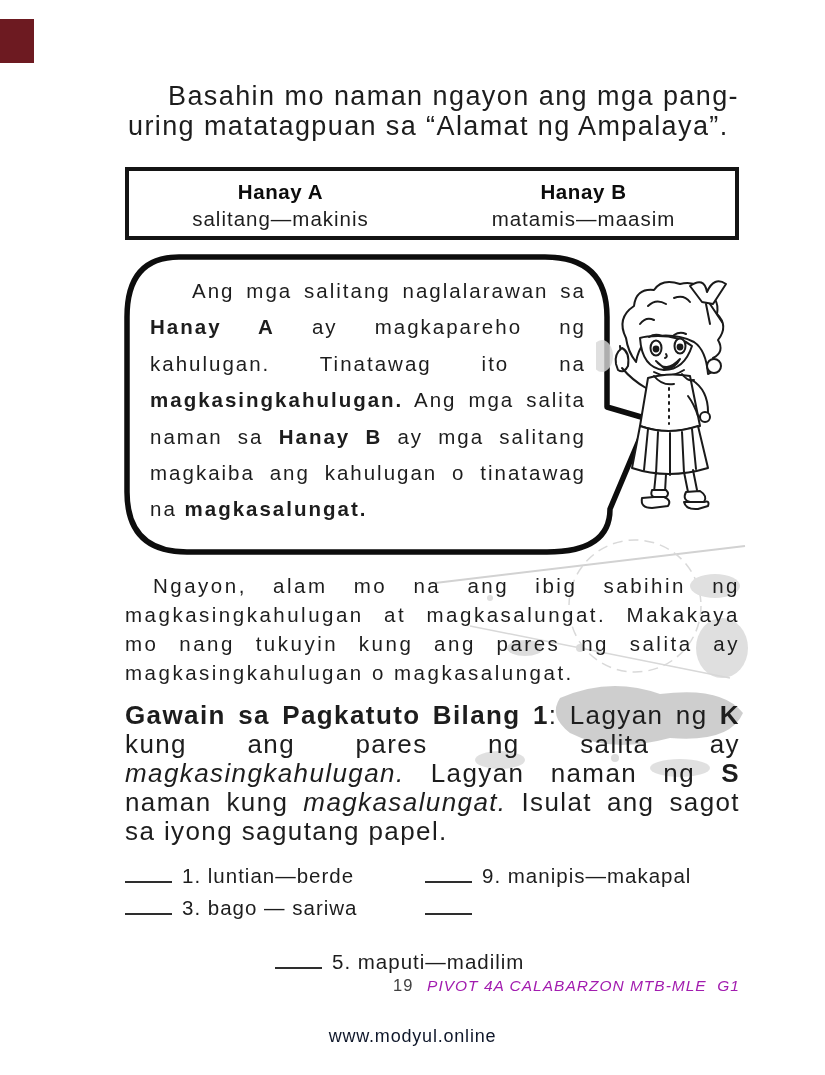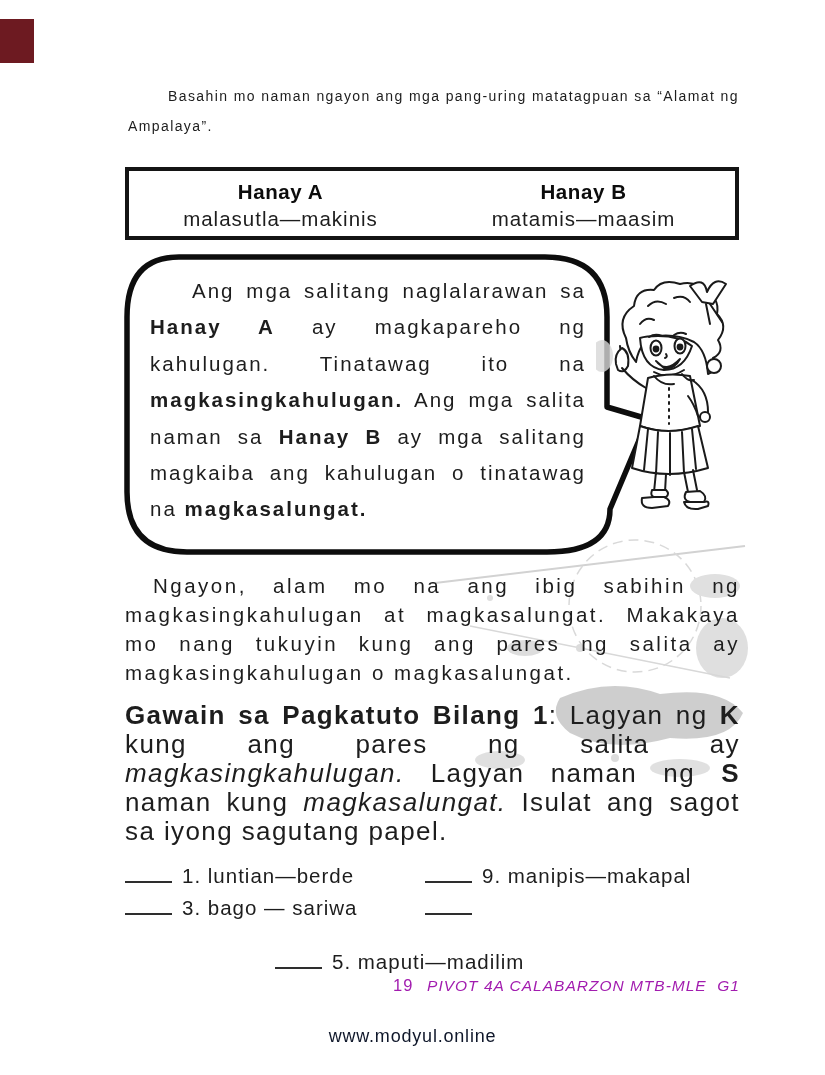--- a/index.html
+++ b/index.html
@@ -5,21 +5,21 @@
   * { margin:0; padding:0; box-sizing:border-box; }
   html,body { background:#ffffff; }
   .page {
     position:relative; width:825px; height:1075px; background:#ffffff;
     font-family:"Liberation Sans", sans-serif; color:#1d1d1d; overflow:hidden;
   }
   .corner-tab { position:absolute; left:0; top:19px; width:34px; height:44px; background:#6d1a21; }
 
   .intro {
     position:absolute; left:128px; top:81px; width:611px;
-    font-size:14px; line-height:30px; letter-spacing:1.4px;
+    font-size:27px; line-height:30px; letter-spacing:1.4px;
     text-align:justify; text-indent:40px;
   }
 
   .word-box {
     position:absolute; left:125px; top:167px; width:614px; height:73px;
     border:4px solid #141414; background:#ffffff; display:flex;
   }
   .word-col { flex:1; text-align:center; padding-top:7px; }
   .word-col .col-title { font-weight:700; font-size:20.5px; line-height:27px; letter-spacing:0.6px; color:#0c0c0c; }
   .word-col .col-pair  { font-size:20.5px; line-height:27px; letter-spacing:1px; }
@@ -50,21 +50,21 @@
   .item-row { position:absolute; width:615px; font-size:20.5px; letter-spacing:1px; }
   .row-1 { top:864px; } .row-2 { top:896px; } .row-3 { top:950px; padding-left:150px; }
   .item { display:inline-block; }
   .item.col-2 { position:absolute; left:300px; }
   .blank {
     display:inline-block; width:47px; height:15px;
     border-bottom:2px solid #2e2e2e; margin-right:10px;
   }
 
   .footer { position:absolute; left:125px; top:976px; width:615px; height:24px; }
-  .page-number { position:absolute; left:268px; top:0; font-size:16.5px; letter-spacing:1px; color:#a21caf; }
+  .page-number { position:absolute; left:268px; top:0; font-size:16.5px; letter-spacing:1px; color:#404040; }
   .edition { position:absolute; right:0; top:1px; font-size:15.5px; font-style:italic;
              letter-spacing:1px; color:#a21caf; white-space:pre; }
 
   .site-watermark { position:absolute; left:0; top:1026px; width:825px; text-align:center;
                     font-size:18px; letter-spacing:0.8px; color:#0f172a; }
 </style>
 </head>
 <body>
 
 <div class="page">
@@ -84,21 +84,21 @@
     <circle cx="150" cy="120" r="4" fill="#dcdcdc"></circle>
     <circle cx="60" cy="70" r="3" fill="#dedede"></circle>
     <circle cx="185" cy="230" r="4" fill="#dcdcdc"></circle>
   </svg>
 
   <p class="intro">Basahin mo naman ngayon ang mga pang-uring matatagpuan sa “Alamat ng Ampalaya”.</p>
 
   <div class="word-box">
     <div class="word-col">
       <div class="col-title">Hanay A</div>
-      <div class="col-pair">malasutla—makinis</div>
+      <div class="col-pair">salitang—makinis</div>
     </div>
     <div class="word-col">
       <div class="col-title">Hanay B</div>
       <div class="col-pair">matamis—maasim</div>
     </div>
   </div>
 
   <svg class="bubble-svg" viewBox="0 0 545 320" aria-hidden="true">
     <path d="M 62 10 L 428 10 Q 490 10 490 70 L 490 160 L 531 172 L 493 262
              Q 493 305 430 305 L 70 305 Q 10 305 10 245 L 10 70 Q 10 10 62 10 Z" fill="#ffffff" stroke="#0d0d0d" stroke-width="5.5" stroke-linejoin="round"></path>

